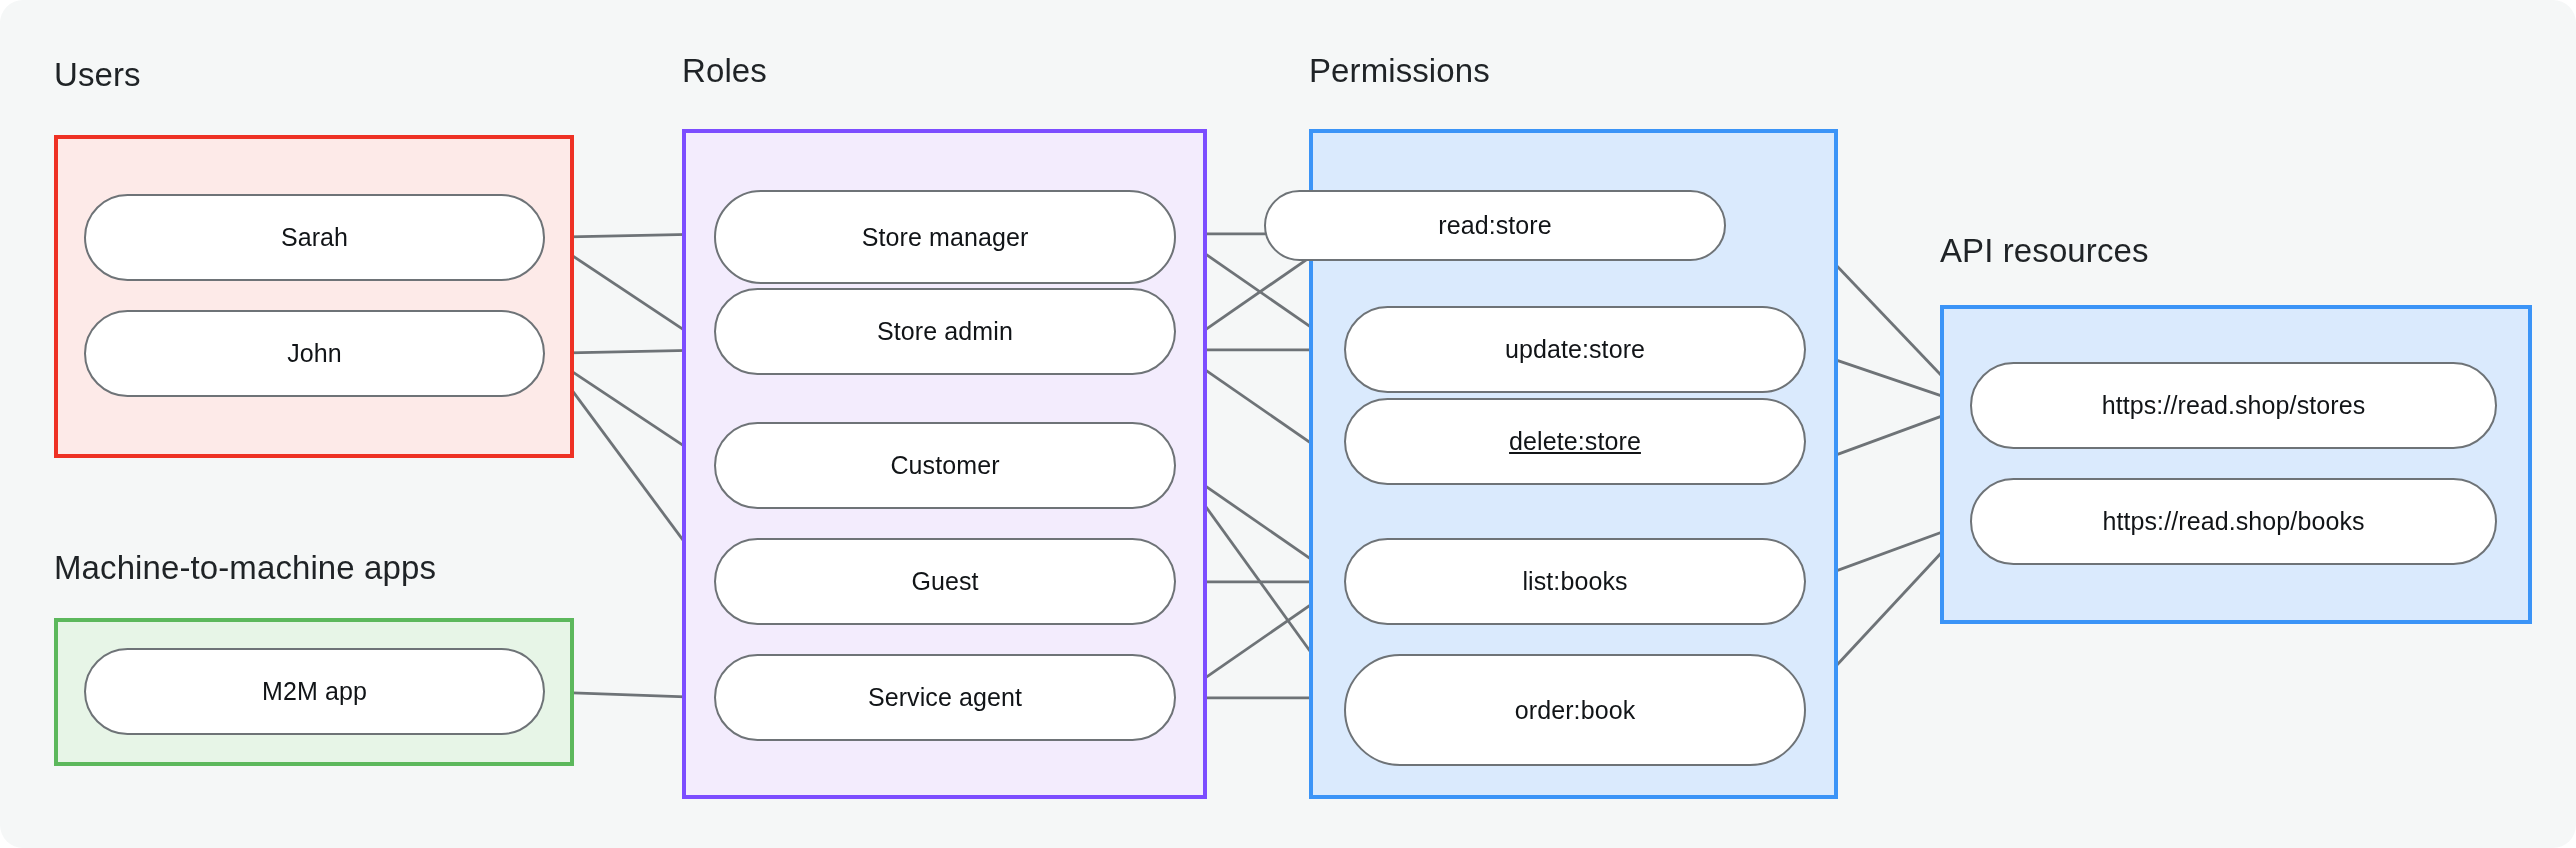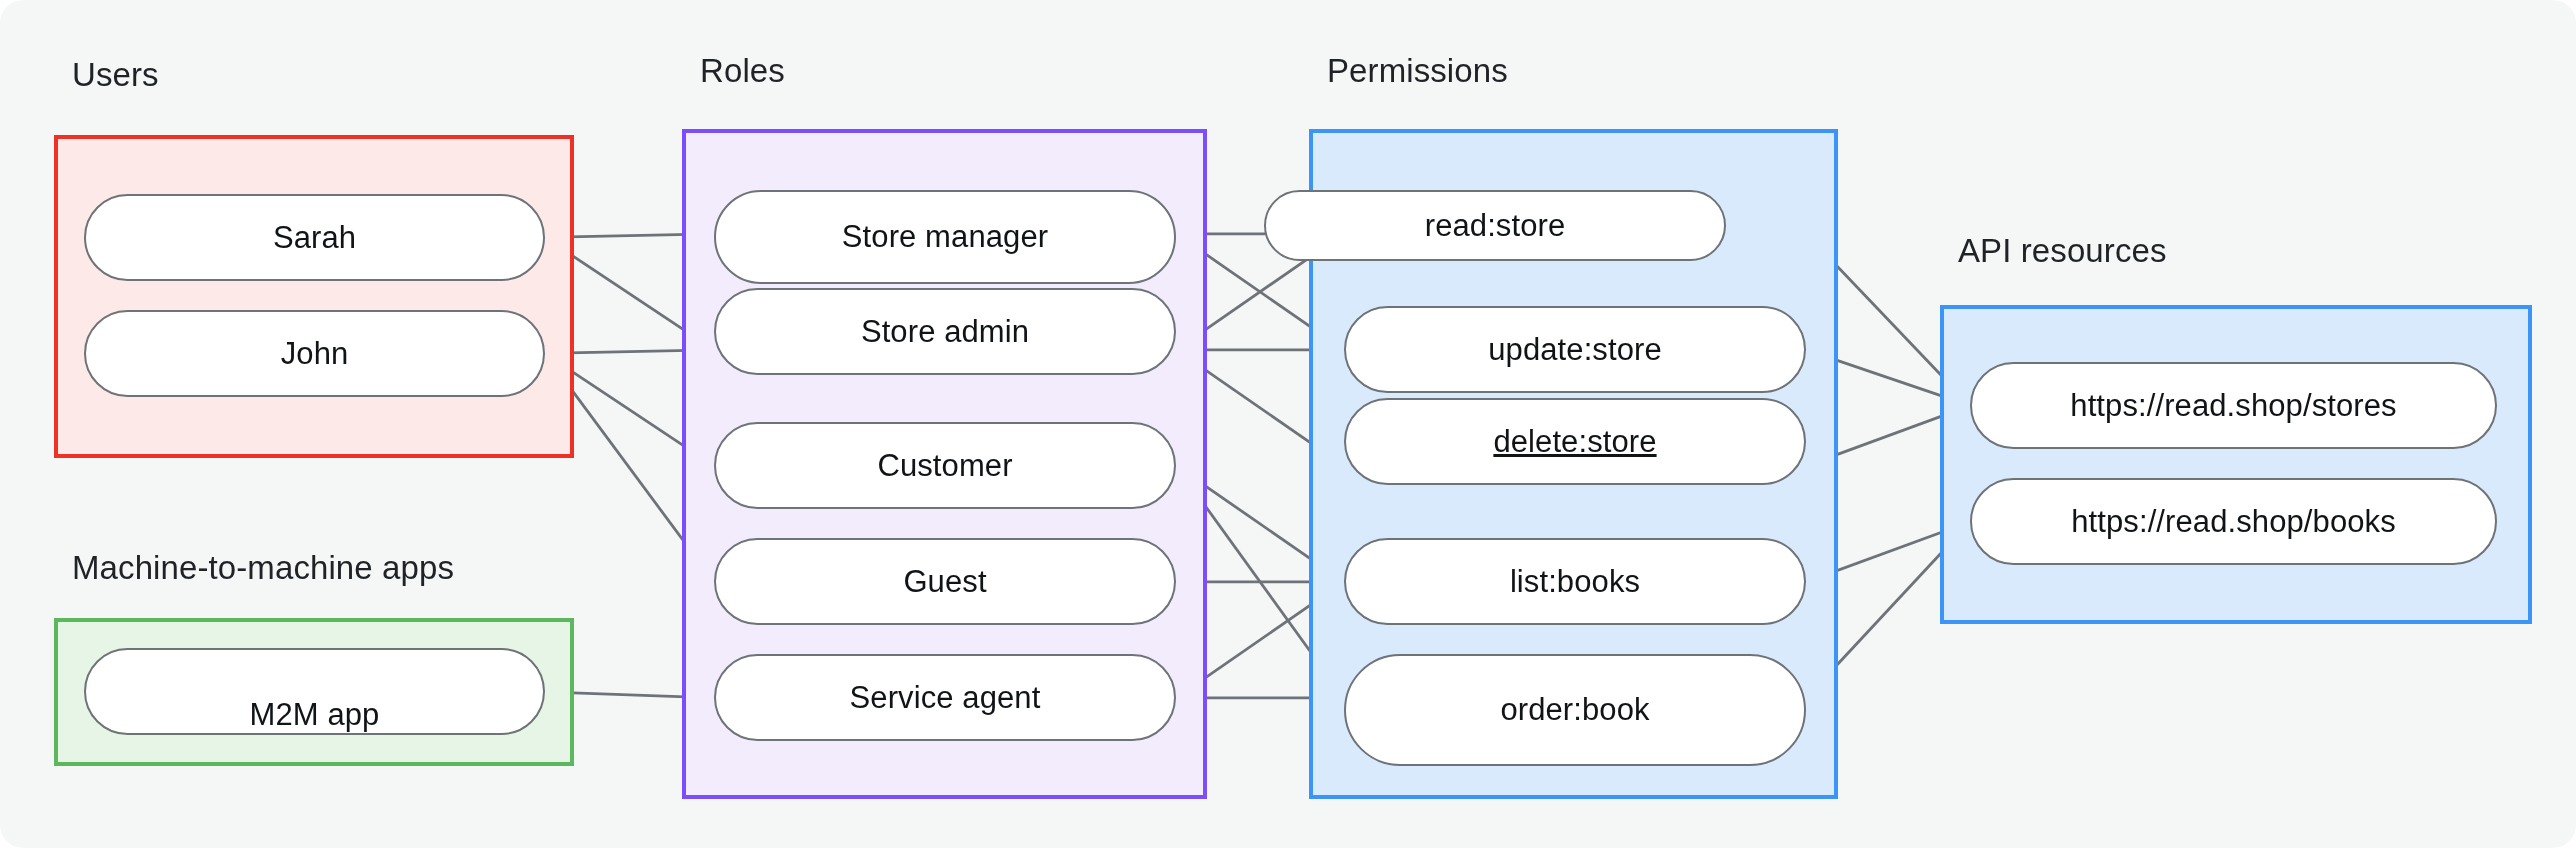--- a/index.html
+++ b/index.html
@@ -17,21 +17,20 @@
     font-family: "Liberation Sans", sans-serif;
   }
   
   .group-label {
     position: absolute;
     font-size: 33px;
     line-height: 1;
     color: #1f2326;
     white-space: nowrap;
     letter-spacing: 0.1px;
-    margin-left: 18px;
   }
   
   .group-box {
     position: absolute;
     box-sizing: border-box;
     border-style: solid;
   }
   .group-box.users        { border-width: 4.4px; border-color: #ee3124; background: #fdeae8; }
   .group-box.m2m          { border-width: 4.4px; border-color: #5cb85c; background: #e7f5e7; }
   .group-box.roles        { border-width: 4.4px; border-color: #7c4dff; background: #f3ecfd; }
@@ -41,21 +40,21 @@
   
   .node {
     position: absolute;
     box-sizing: border-box;
     background: #ffffff;
     border: 2.6px solid #6e7377;
     border-radius: 872px;
     display: flex;
     align-items: center;
     justify-content: center;
-    font-size: 31px;
+    font-size: 25px;
     color: #111417;
     white-space: nowrap;
     letter-spacing: 0.1px;
   }
 
   
   #edges {
     position: absolute;
     left: 0;
     top: 0;
@@ -111,21 +110,21 @@
       <div class="group-label" style="left: 54px; top: 58px;">Users</div>
       <div class="group-box users" style="left: 54px; top: 135px; width: 520px; height: 323px; border-color: rgb(238, 49, 36); background: rgb(253, 234, 232);"></div>
       <div class="node" style="left: 84px; top: 194px; width: 461px; height: 87px;">
         <span>Sarah</span>
       </div>
       <div class="node" style="left: 84px; top: 310px; width: 461px; height: 87px;">
         <span>John</span>
       </div>
       <div class="group-label" style="left: 54px; top: 551px;">Machine-to-machine apps</div>
       <div class="group-box m2m" style="left: 54px; top: 618px; width: 520px; height: 148px; border-color: rgb(92, 184, 92); background: rgb(231, 245, 231);"></div>
-      <div class="node" style="left: 84px; top: 648px; width: 461px; height: 87px; align-items: flex-end;">
+      <div class="node" style="left: 84px; top: 648px; width: 461px; height: 87px;">
         <span>M2M app</span>
       </div>
       <div class="group-label" style="left: 682px; top: 54px;">Roles</div>
       <div class="group-box roles" style="left: 682px; top: 129px; width: 525px; height: 670px; border-color: rgb(124, 77, 255); background: rgb(243, 236, 253);"></div>
       <div class="node" style="left: 714px; top: 190px; width: 462px; height: 94px;">
         <span>Store manager</span>
       </div>
       <div class="node" style="left: 714px; top: 288px; width: 462px; height: 87px;">
         <span>Store admin</span>
       </div>

